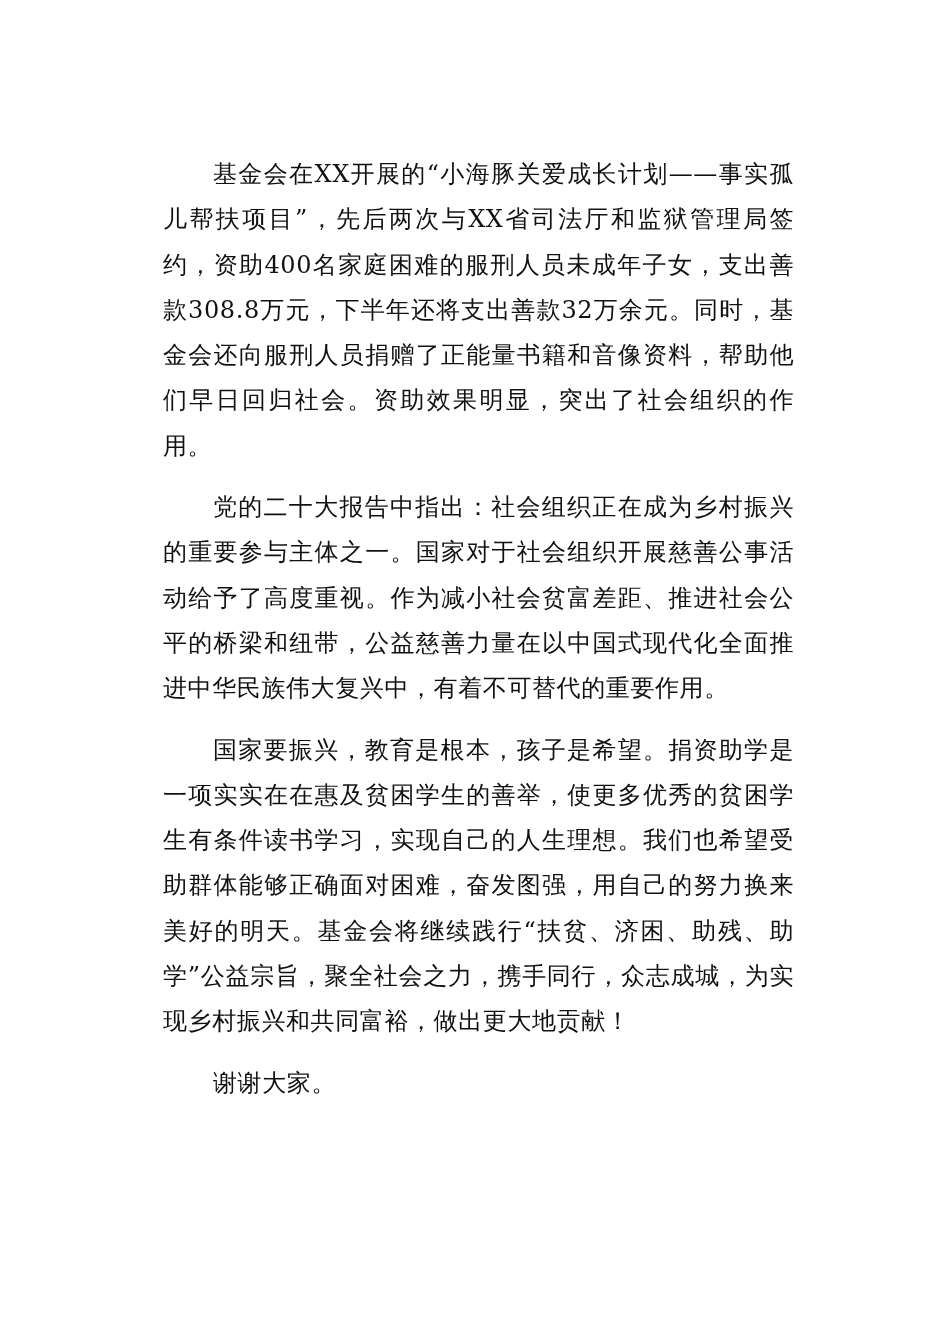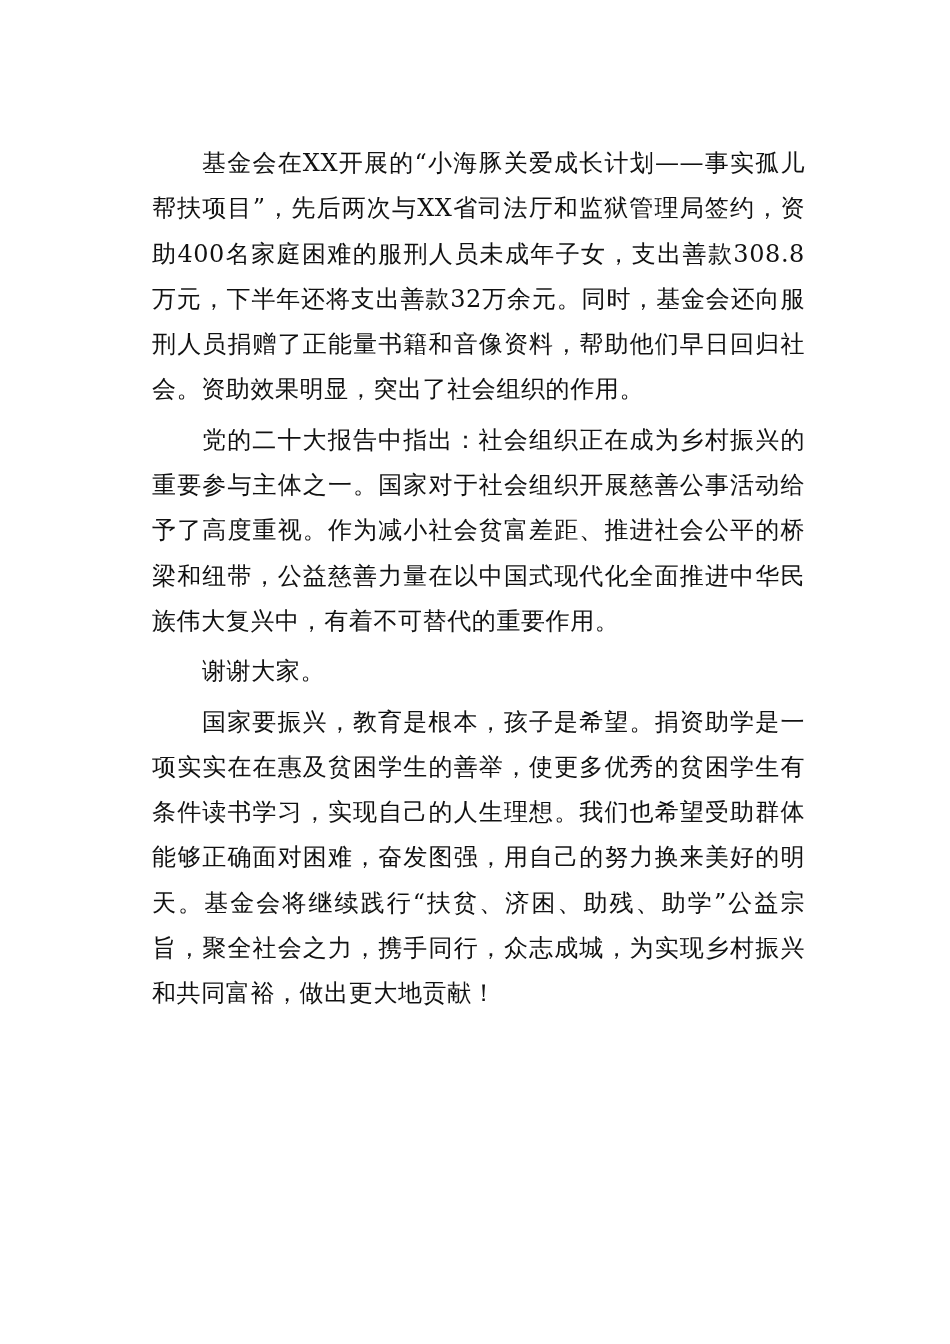--- a/index.html
+++ b/index.html
@@ -18,28 +18,28 @@
       left: 147px;
       top: 136px;
       width: 663px;
       font-family: "DejaVu Serif", "Liberation Serif", serif;
       font-size: 24px;
       line-height: 45.3px;
       color: #111111;
       letter-spacing: 0.6px;
     }
     .para {
-      margin: 5px;
+      margin: 16px;
       text-indent: 50px;
       text-align: justify;
       text-justify: inter-character;
       word-break: break-all;
     }
   </style>
 </head>
 <body>
 
 <div class="page">
   <p class="para">基金会在XX开展的“小海豚关爱成长计划——事实孤儿帮扶项目”，先后两次与XX省司法厅和监狱管理局签约，资助400名家庭困难的服刑人员未成年子女，支出善款308.8万元，下半年还将支出善款32万余元。同时，基金会还向服刑人员捐赠了正能量书籍和音像资料，帮助他们早日回归社会。资助效果明显，突出了社会组织的作用。</p>
   <p class="para">党的二十大报告中指出：社会组织正在成为乡村振兴的重要参与主体之一。国家对于社会组织开展慈善公事活动给予了高度重视。作为减小社会贫富差距、推进社会公平的桥梁和纽带，公益慈善力量在以中国式现代化全面推进中华民族伟大复兴中，有着不可替代的重要作用。</p>
+  <p class="para">国家要振兴，教育是根本，孩子是希望。捐资助学是一项实实在在惠及贫困学生的善举，使更多优秀的贫困学生有条件读书学习，实现自己的人生理想。我们也希望受助群体能够正确面对困难，奋发图强，用自己的努力换来美好的明天。基金会将继续践行“扶贫、济困、助残、助学”公益宗旨，聚全社会之力，携手同行，众志成城，为实现乡村振兴和共同富裕，做出更大地贡献！</p>
   <p class="para">谢谢大家。</p>
-  <p class="para">国家要振兴，教育是根本，孩子是希望。捐资助学是一项实实在在惠及贫困学生的善举，使更多优秀的贫困学生有条件读书学习，实现自己的人生理想。我们也希望受助群体能够正确面对困难，奋发图强，用自己的努力换来美好的明天。基金会将继续践行“扶贫、济困、助残、助学”公益宗旨，聚全社会之力，携手同行，众志成城，为实现乡村振兴和共同富裕，做出更大地贡献！</p>
 </div>
 
 </body></html>

